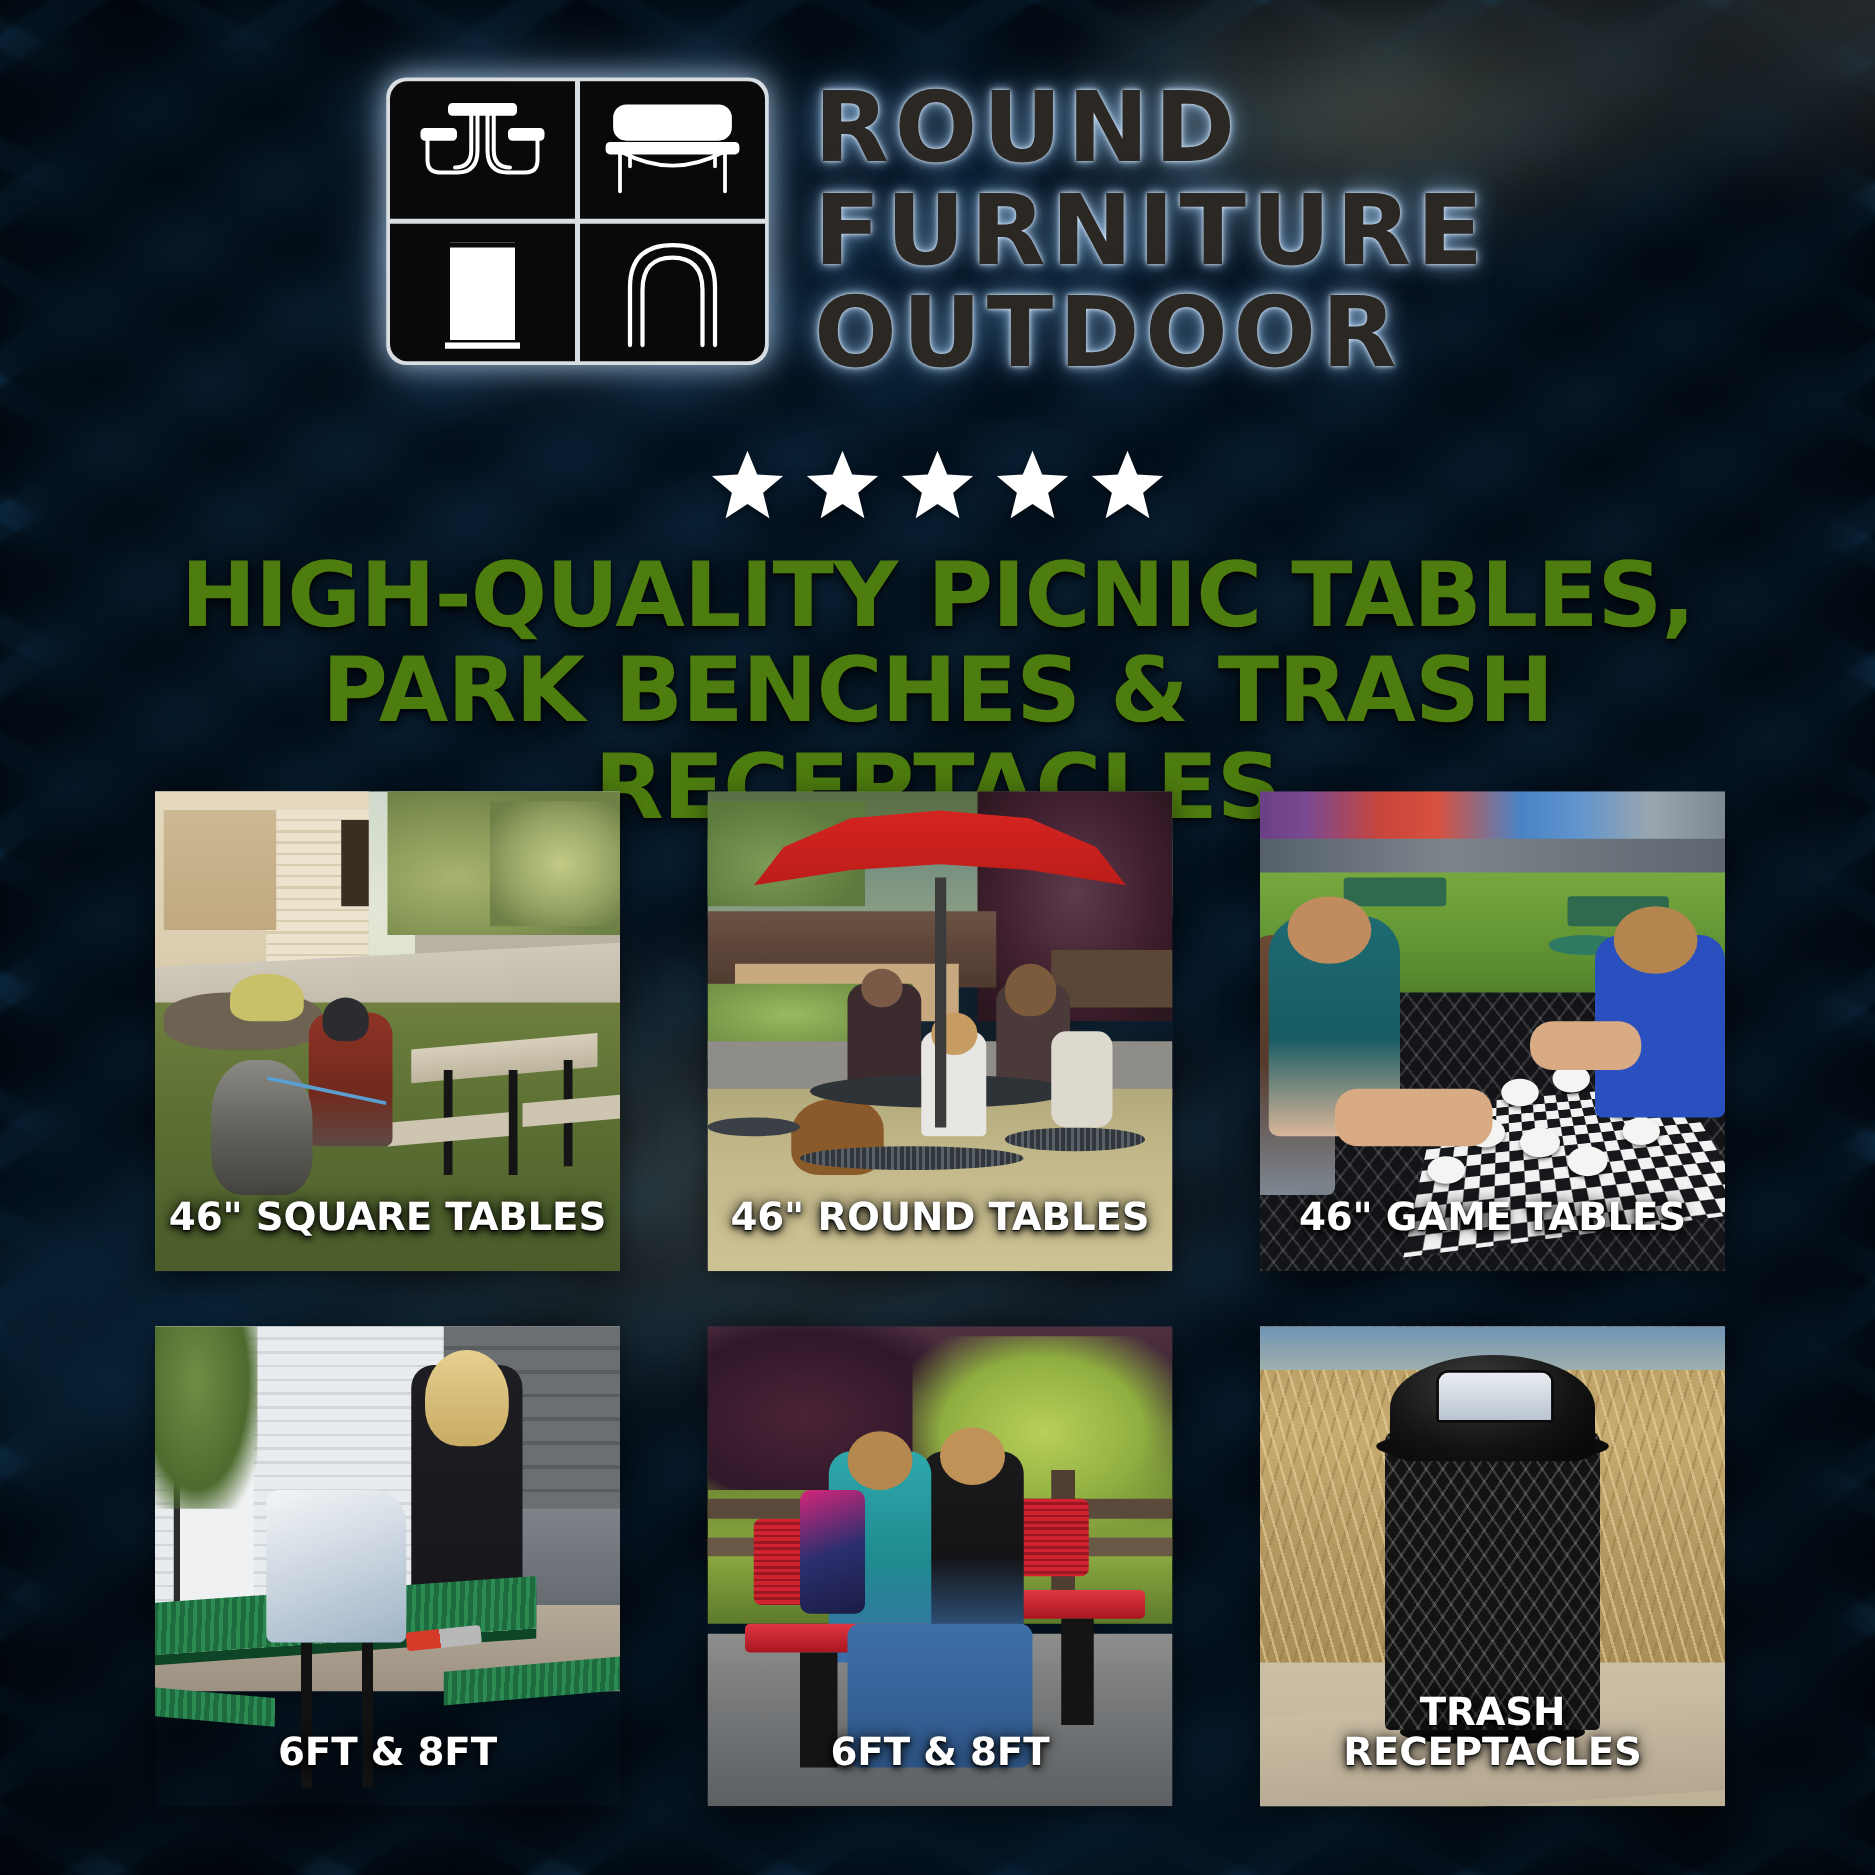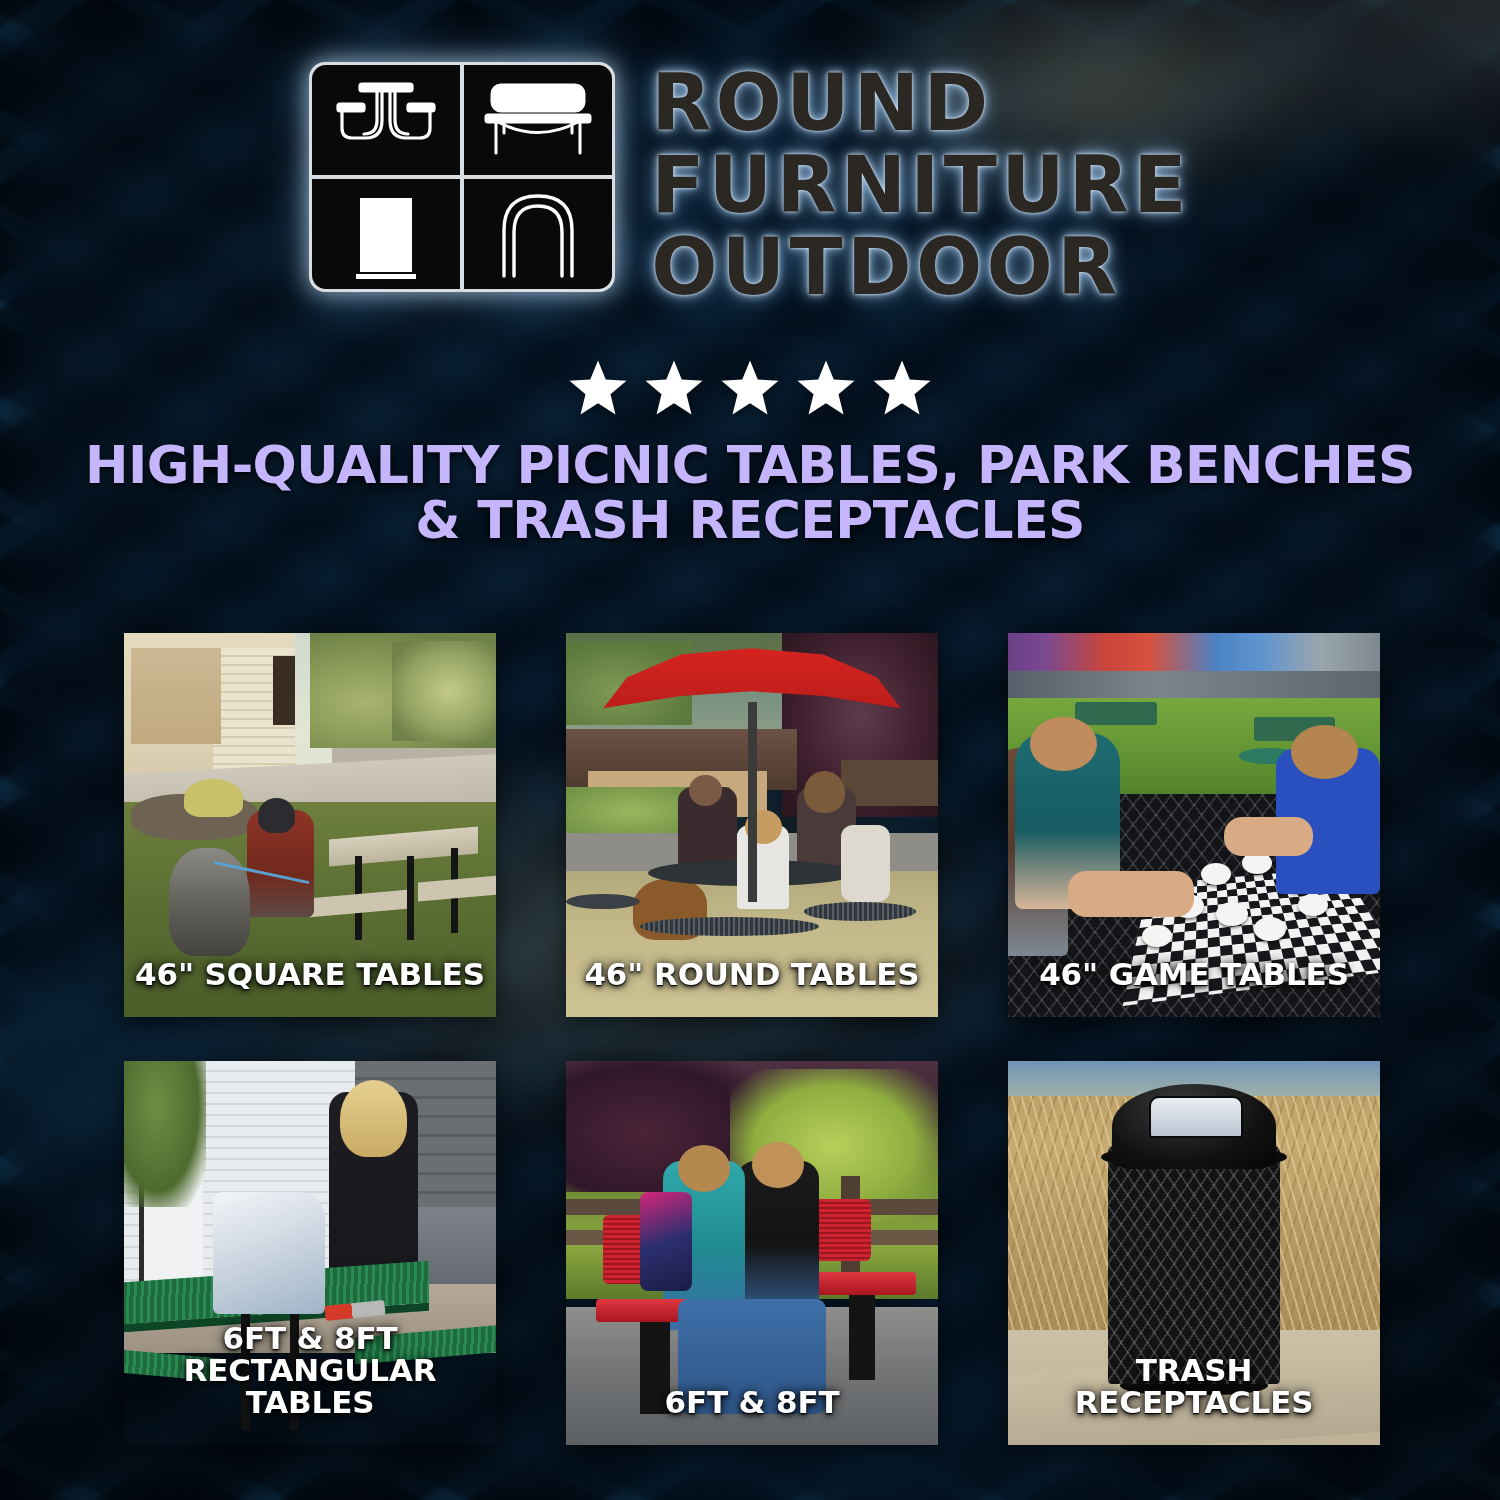--- a/index.html
+++ b/index.html
@@ -83,22 +83,22 @@
 
   
   .stars{position:absolute;left:0;right:0;top:358px;display:flex;justify-content:center;gap:14px;}
   .star{width:62px;height:60px;}
   .star svg{display:block;filter:drop-shadow(0 2px 4px rgba(0,0,0,.55));}
 
   
   .headline{
     position:absolute;left:70px;right:70px;top:438px;text-align:center;
     font-family:"DejaVu Sans", sans-serif;
-    font-weight:700;font-size:52px;line-height:1.06;
-    letter-spacing:-.012em;color:#c4b5fd;
+    font-weight:700;font-size:72px;line-height:1.06;
+    letter-spacing:-.012em;color:#4d7c0f;
     text-shadow:0 3px 10px rgba(0,0,0,.72),0 1px 2px rgba(0,0,0,.9);
   }
 
   
   .grid{
     position:absolute;left:124px;top:633px;width:1256px;
     display:grid;grid-template-columns:repeat(3,372px);
     column-gap:70px;row-gap:44px;
   }
   .tile{position:relative;width:372px;height:384px;overflow:hidden;
@@ -452,21 +452,20 @@
         <div class="ob t4-whair"></div>
         <div class="ob t4-bench"></div>
         <div class="ob t4-bench2"></div>
         <div class="ob t4-tabletop"></div>
         <div class="ob t4-legs"></div>
         <div class="ob t4-bag"></div>
         <div class="ob t4-tool"></div>
       </div>
       <div class="cap">
         <span>6FT &amp; 8FT</span>
-        <span class="l2">RECTANGULAR TABLES</span>
       </div>
     </div>
 
     <div class="tile">
       <div class="scene">
         <div class="sky t5-bg"></div>
         <div class="ob t5-dark"></div>
         <div class="ob t5-bright"></div>
         <div class="ob t5-fence"></div>
         <div class="ob t5-fence2"></div>

